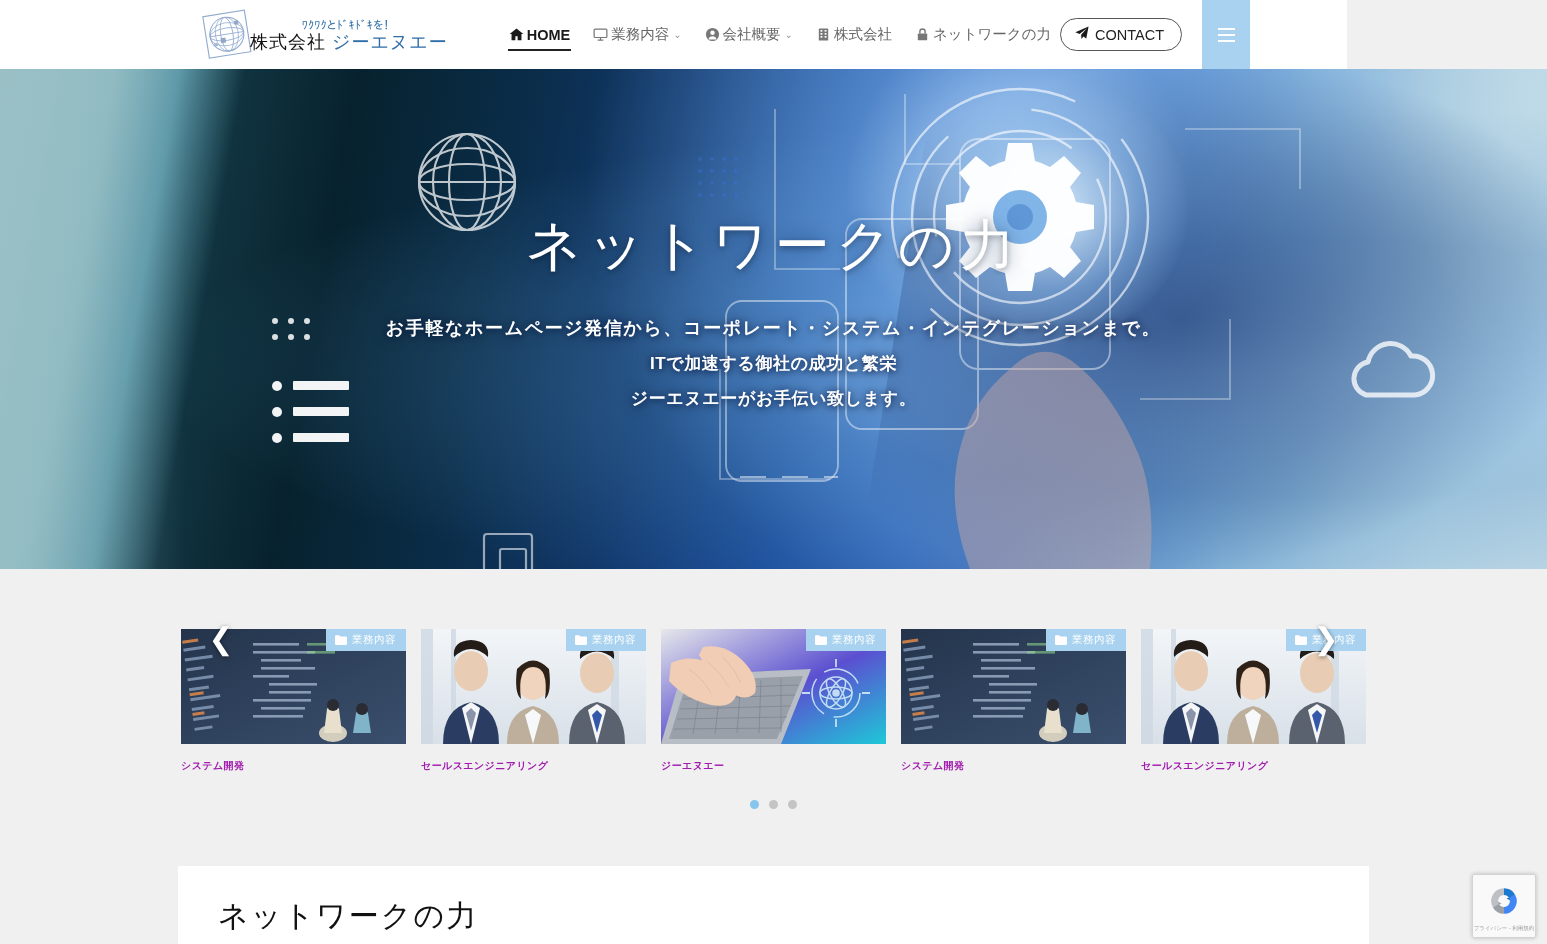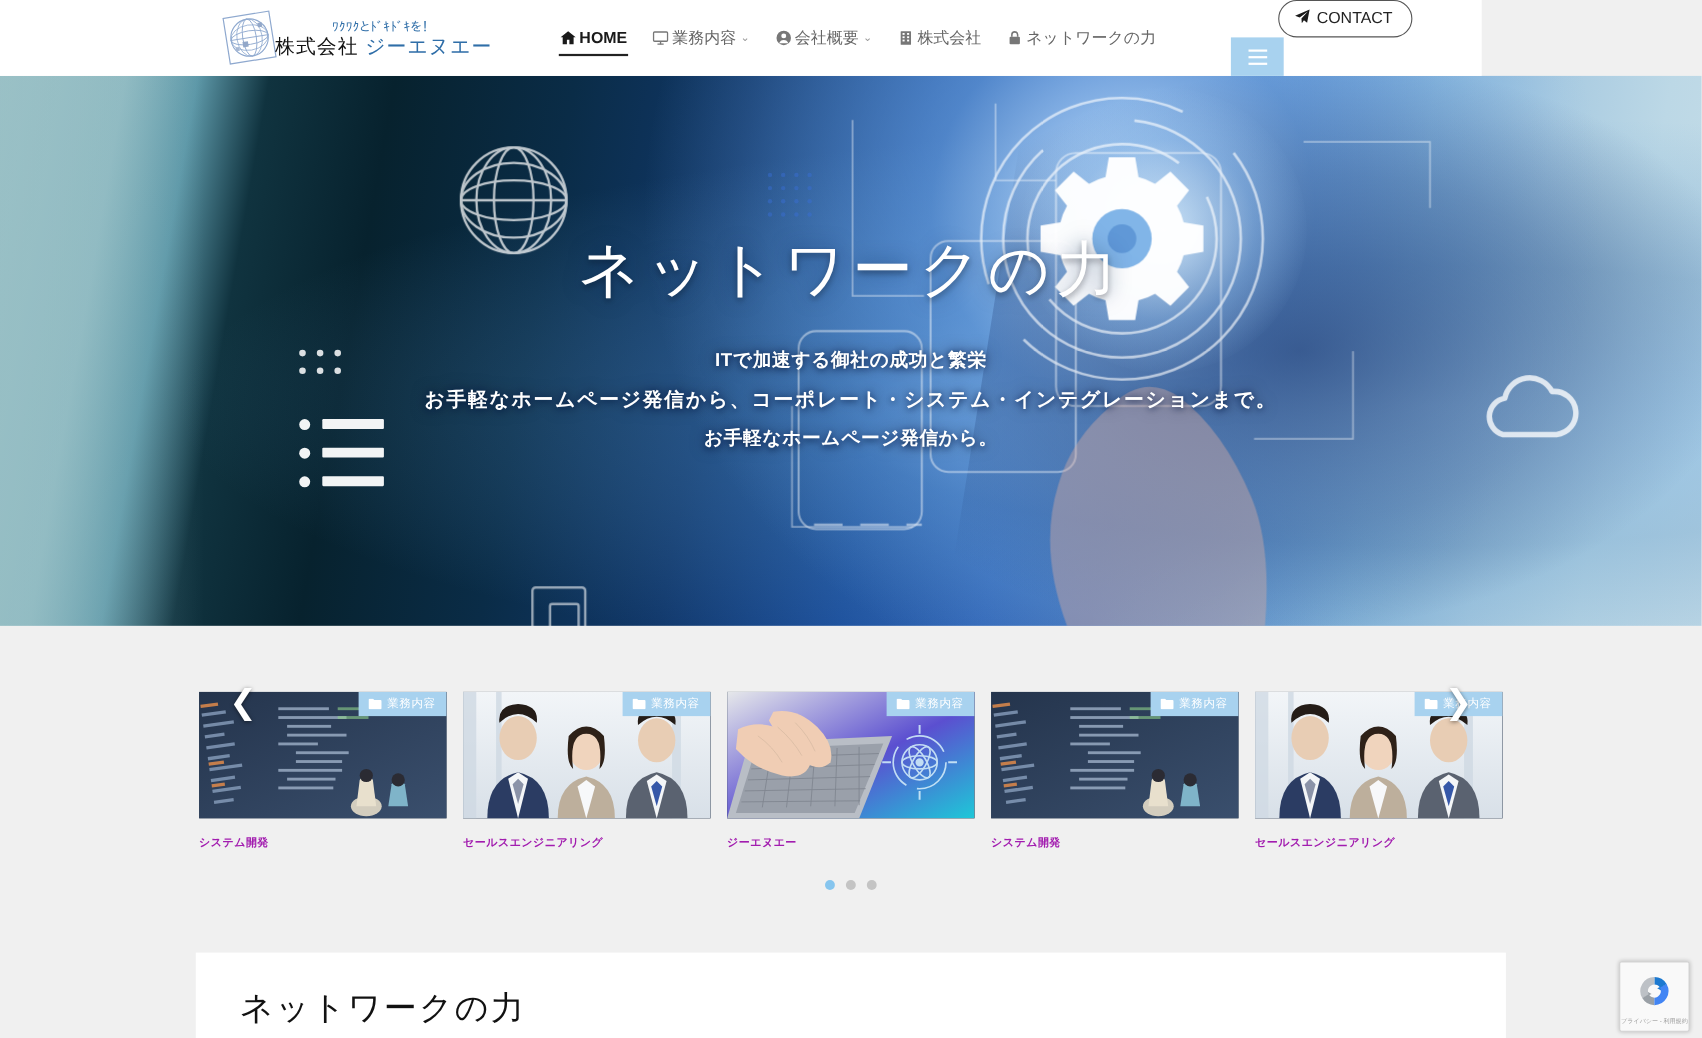--- a/index.html
+++ b/index.html
@@ -40,21 +40,21 @@
   }
   .nav-item.active { color: #1a1a1a; font-weight: 600; text-align: right; }
   .nav-item.active::after {
     content: ""; position: absolute; left: 8px; right: 8px;
     bottom: 6px; height: 2px; background: #222;
   }
   .nav-icon { display: inline-flex; width: 15px; height: 15px; align-items: center; justify-content: center; }
   .nav-icon svg { display: block; }
   .caret { font-size: 10px; color: #999; margin-left: 1px; }
 
-  .header-right { margin-left: auto; display: flex; align-items: center; height: 69px; flex-direction: column; }
+  .header-right { margin-left: auto; display: flex; align-items: center; height: 69px; }
   .contact-btn {
     display: flex; align-items: center; gap: 6px;
     border: 1px solid #555; border-radius: 20px;
     padding: 7px 17px 7px 14px; font-size: 14.5px; color: #222;
     background: #fff; cursor: pointer; margin-right: 20px;
   }
   .hamburger {
     width: 48px; height: 69px; background: #a8d2ef;
     display: flex; align-items: center; justify-content: center;
     cursor: pointer; flex-direction: column; gap: 4px; margin-right: 180px;
@@ -372,23 +372,23 @@
         <circle cx="307" cy="252" r="3"></circle>
       <circle cx="275" cy="268" r="3"></circle>
         <circle cx="291" cy="268" r="3"></circle>
         <circle cx="307" cy="268" r="3"></circle>
     </g>
   </svg>
 
   <div class="hero-content">
     <h1 class="hero-title">ネットワークの力</h1>
     <div class="hero-lines">
+      <div class="hero-line wide">お手軽なホームページ発信から、コーポレート・システム・インテグレーションまで。</div>
       <div class="hero-line">ITで加速する御社の成功と繁栄</div>
-      <div class="hero-line wide">お手軽なホームページ発信から、コーポレート・システム・インテグレーションまで。</div>
-      <div class="hero-line">お手軽なホームページ発信から。</div>
+      <div class="hero-line">ジーエヌエーがお手伝い致します。</div>
     </div>
   </div>
 </div>
 
 <div class="carousel-section">
 
   <button class="car-arrow prev">❮</button>
   <button class="car-arrow next">❯</button>
 
   <div class="carousel-track">

